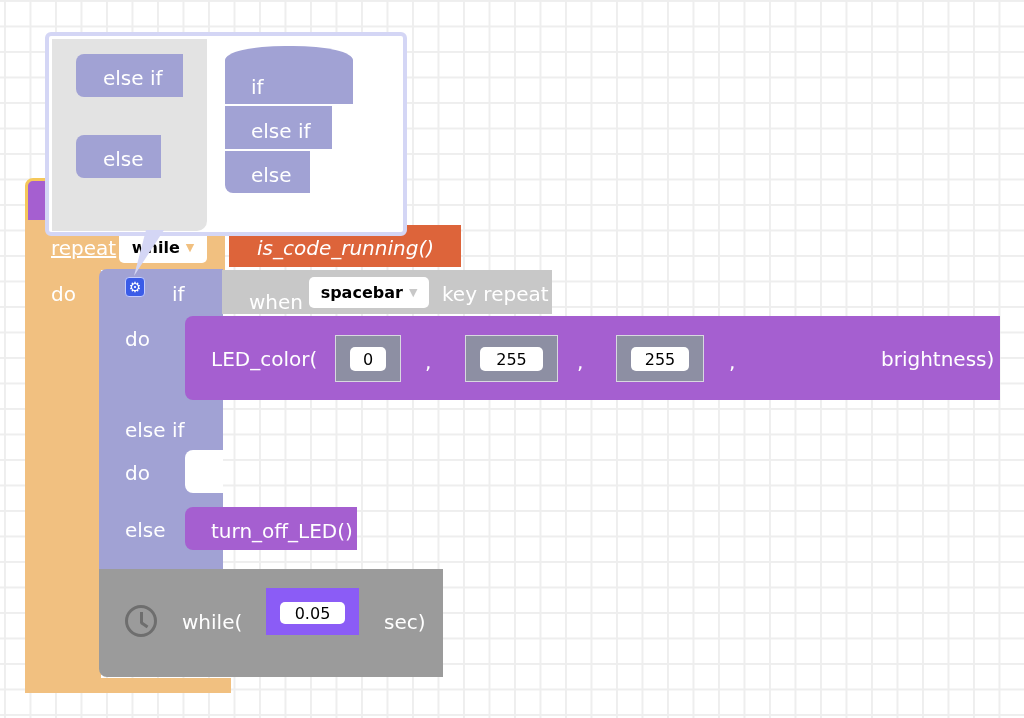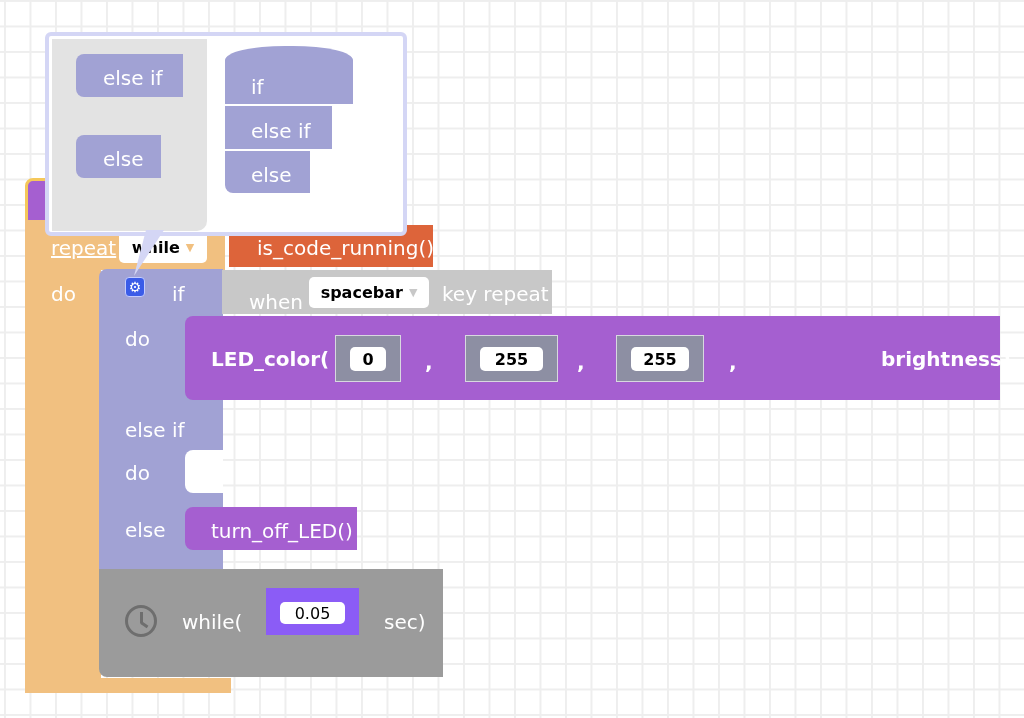--- a/index.html
+++ b/index.html
@@ -36,21 +36,21 @@
   <div class="abs" style="left:0;top:500px;width:206px;height:15px;background:#f1c080;"></div>
 </div>
 
 <span class="lbl" style="left:51px;top:238px;text-decoration:underline;">repeat</span>
 <div class="field" style="left:119px;top:231px;width:88px;height:32px;font-weight:bold;">
   <span>while</span>
   <span style="color:#f1c080;font-size:11px;margin-left:6px;">▼</span>
 </div>
 <span class="lbl" style="left:51px;top:284px;">do</span>
 
-<div class="abs" style="left:229px;top:225px;width:204px;height:42px;background:#dd643a;">
+<div class="abs" style="left:229px;top:225px;width:232px;height:42px;background:#dd643a;font-style:italic;">
   <span class="lbl" style="left:28px;top:13px;">is_code_running()</span>
 </div>
 
 <div class="abs" style="left:99px;top:269px;width:124px;height:300px;background:#a1a2d4;border-radius:8px 0 0 0;"></div>
 
 <div class="abs" style="left:185px;top:450px;width:38px;height:43px;background:#ffffff;border-radius:8px 0 0 8px;"></div>
 
 <div class="abs" style="left:125px;top:277px;width:20px;height:20px;background:#3b5ce8;border-radius:4px;border:1px solid #c4ccff;color:#fff;font-size:14px;display:flex;align-items:center;justify-content:center;">⚙</div>
 
 <span class="lbl" style="left:172px;top:284px;">if</span>
@@ -61,21 +61,21 @@
 
 <div class="abs" style="left:222px;top:270px;width:330px;height:44px;background:#c8c8c8;">
   <span class="lbl" style="left:27px;top:22px;">when</span>
   <div class="field" style="left:87px;top:7px;width:120px;height:31px;font-weight:bold;">
     <span>spacebar</span>
     <span style="color:#c8c8c8;font-size:11px;margin-left:6px;">▼</span>
   </div>
   <span class="lbl" style="left:220px;top:14px;">key  repeat</span>
 </div>
 
-<div class="abs" style="left:185px;top:316px;width:815px;height:84px;background:#a55fd0;border-radius:8px 0 0 8px;font-weight:bold;">
+<div class="abs" style="left:185px;top:316px;width:815px;height:84px;background:#a55fd0;border-radius:8px 0 0 8px;">
   <span class="lbl" style="left:26px;top:33px;">LED_color(</span>
 
   <div class="numblock" style="left:150px;top:19px;width:66px;height:47px;">
     <div class="field">0</div>
   </div>
   <span class="lbl" style="left:240px;top:36px;">,</span>
 
   <div class="numblock" style="left:280px;top:19px;width:93px;height:47px;">
     <div class="field">255</div>
   </div>

